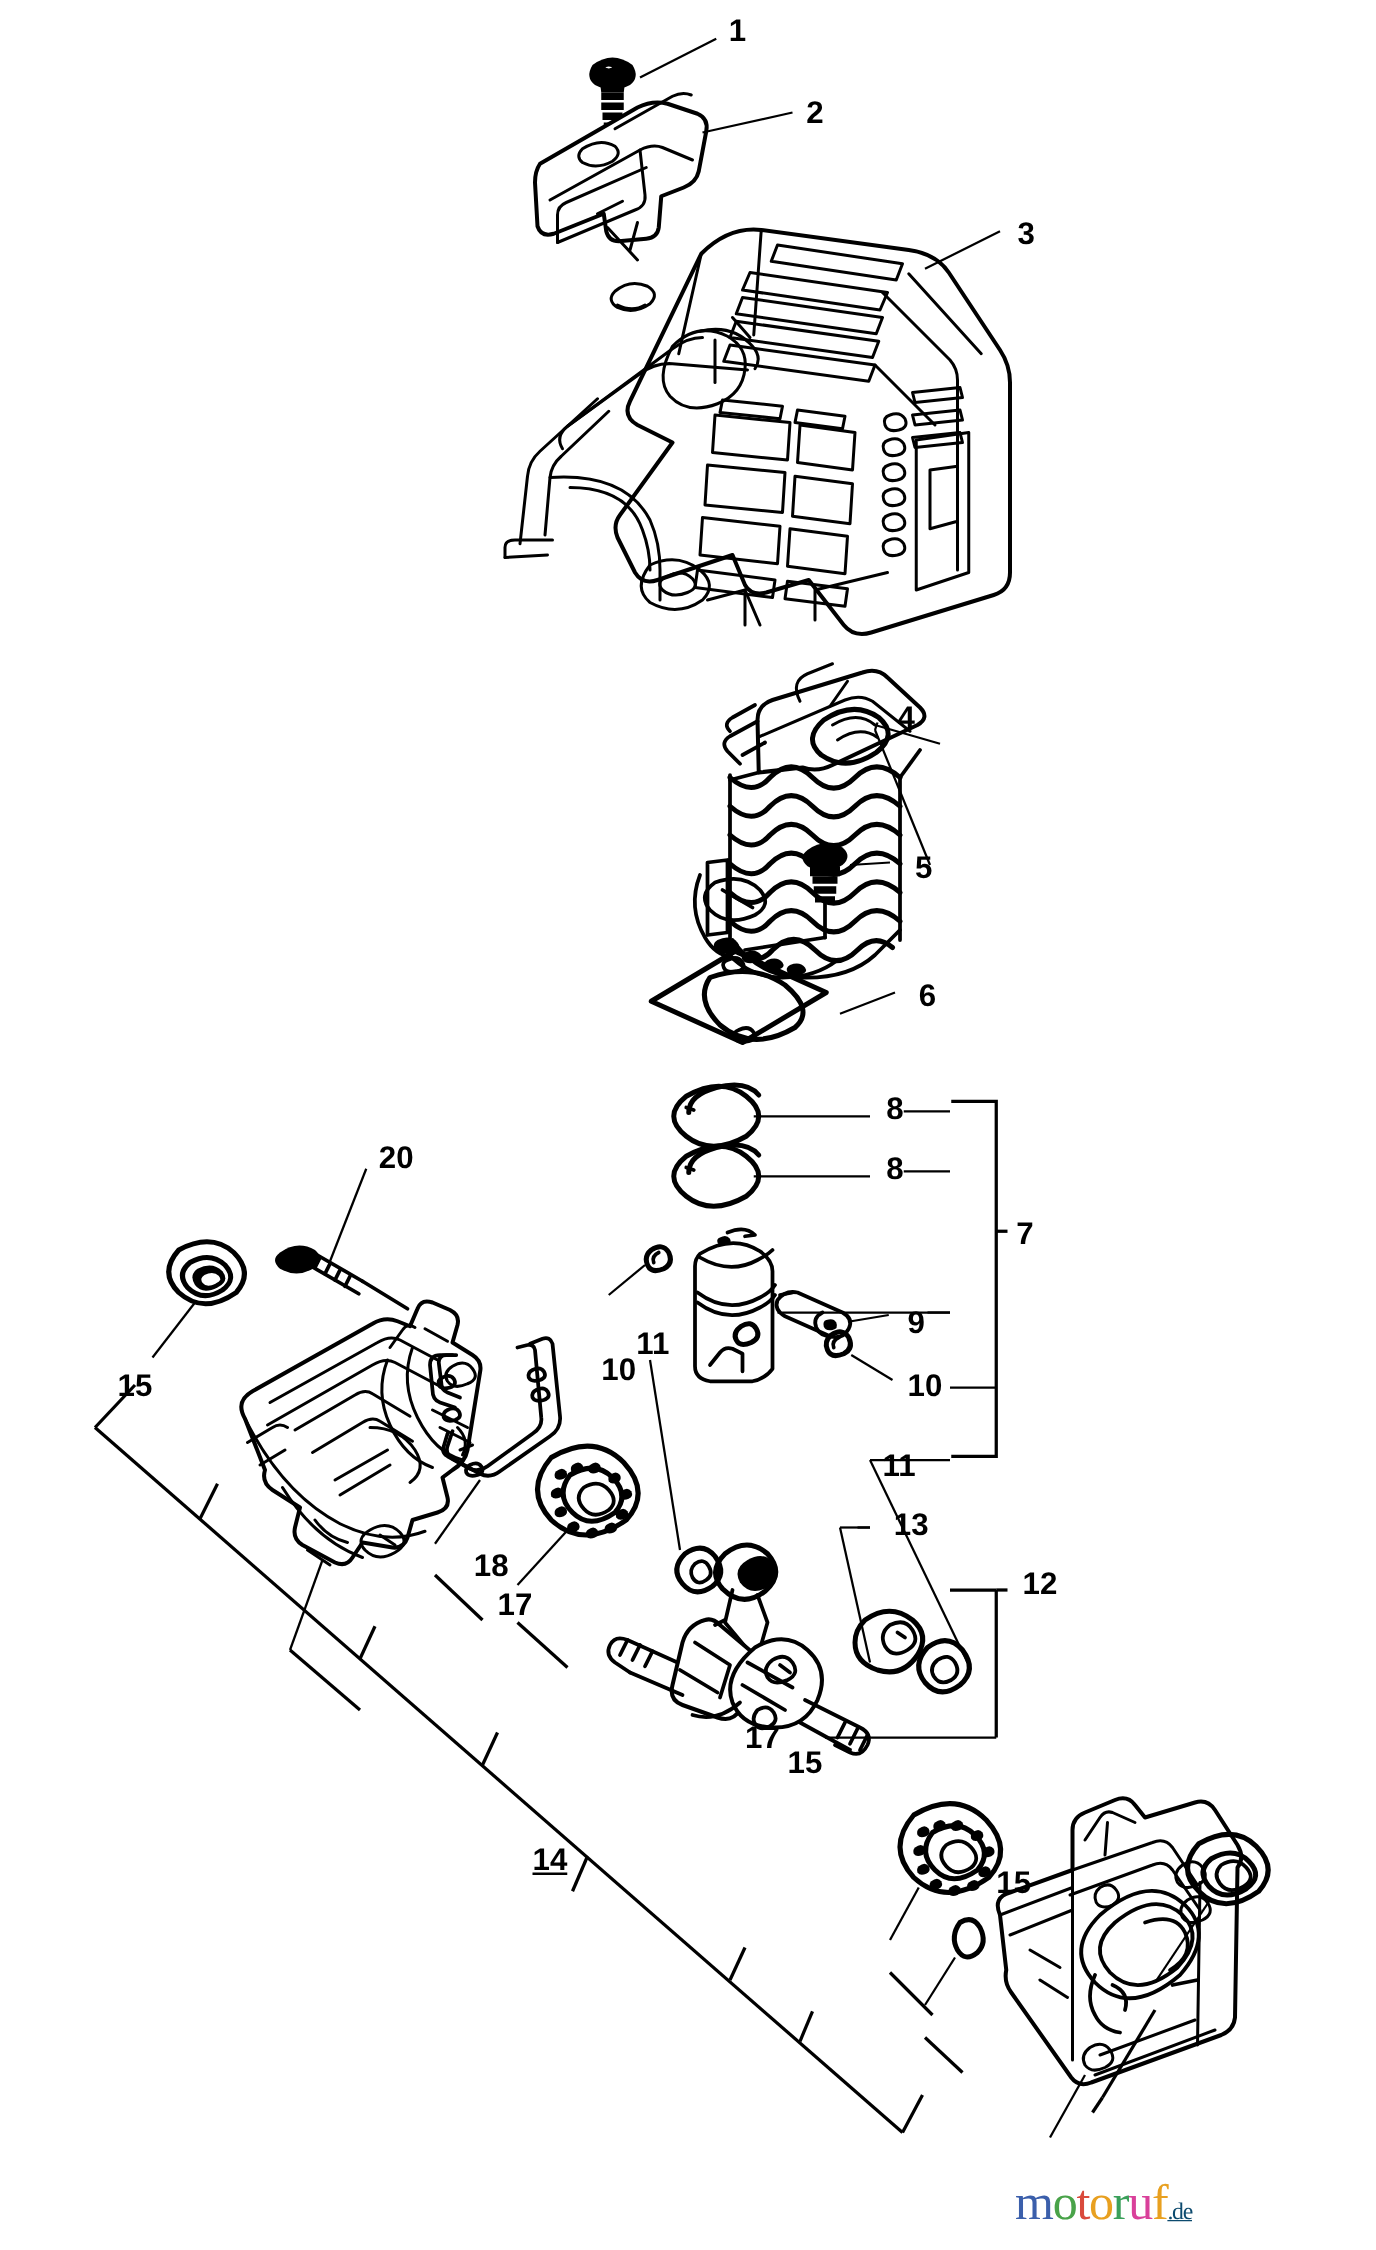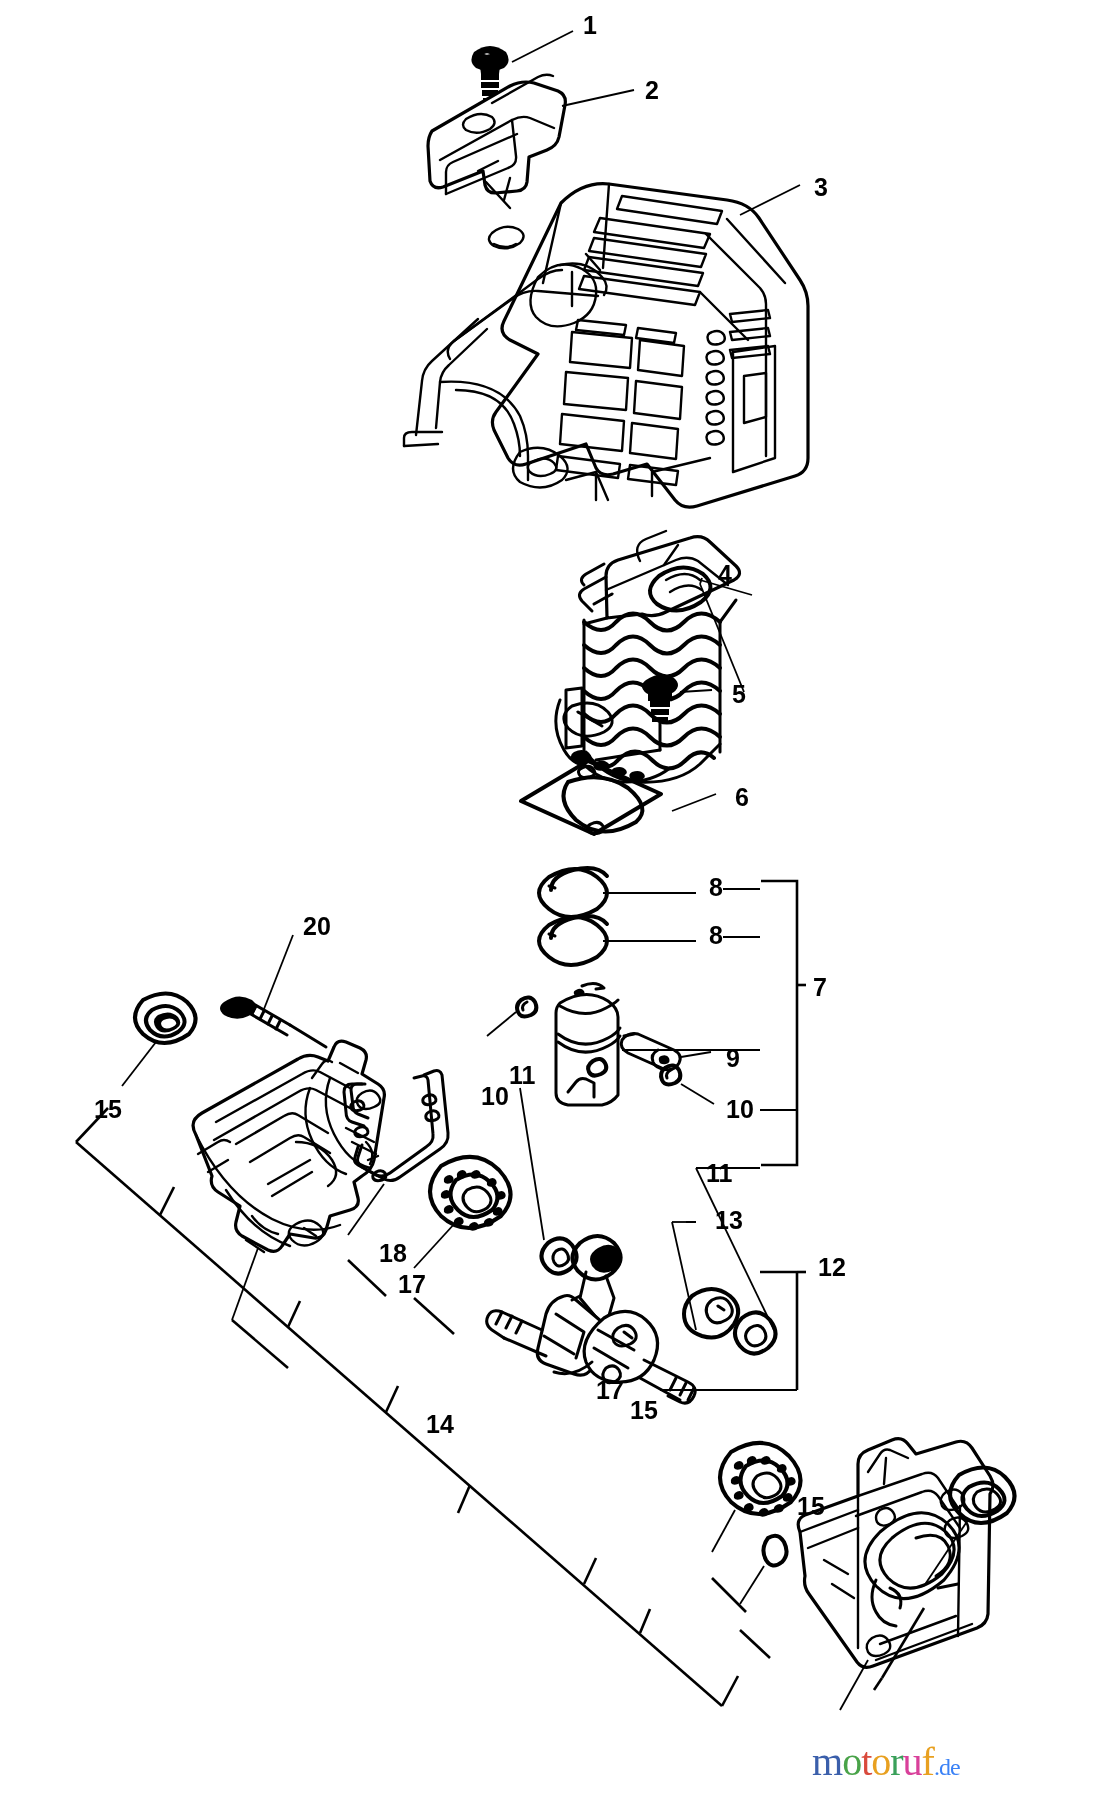--- a/index.html
+++ b/index.html
@@ -38,22 +38,23 @@
     position: absolute;
     left: 812px;
     top: 1742px;
     font-family: "Liberation Serif", serif;
     font-size: 40px;
     letter-spacing: -1px;
     white-space: nowrap;
     line-height: 1;
   }
   #watermark .wm-suffix {
-    font-size: 24px;
-    color: #3b82f6;
+    font-size: 19px;
+    color: #0c4a6e;
+    text-decoration: underline;
   }
 </style>
 </head>
 <body>
 
 <div id="page">
 
   <svg id="diagram-svg" viewBox="0 0 1101 1800" xmlns="http://www.w3.org/2000/svg">
     <defs>
       <style>
@@ -495,21 +496,21 @@
   <div class="callout" style="left:813px; top:975px;">7</div>
   <div class="callout" style="left:709px; top:875px;">8</div>
   <div class="callout" style="left:709px; top:923px;">8</div>
   <div class="callout" style="left:726px; top:1046px;">9</div>
   <div class="callout" style="left:481px; top:1084px;">10</div>
   <div class="callout" style="left:726px; top:1097px;">10</div>
   <div class="callout" style="left:509px; top:1063px;">11</div>
   <div class="callout" style="left:706px; top:1161px;">11</div>
   <div class="callout" style="left:818px; top:1255px;">12</div>
   <div class="callout" style="left:715px; top:1208px;">13</div>
-  <div class="callout" style="left:426px; top:1412px;">14</div>
+  <div class="callout" style="left:426px; top:1476px;text-decoration:underline;">14</div>
   <div class="callout" style="left:94px;  top:1097px;">15</div>
   <div class="callout" style="left:797px; top:1494px;">15</div>
   <div class="callout" style="left:630px; top:1398px;">15</div>
   <div class="callout" style="left:398px; top:1272px;">17</div>
   <div class="callout" style="left:596px; top:1378px;">17</div>
   <div class="callout" style="left:335px; top:1241px;margin-left:44px;">18</div>
   <div class="callout" style="left:303px; top:914px;">20</div>
 
   <div id="watermark">
     <span id="wm-letters"><span style="color: rgb(59, 95, 171);">m</span><span style="color: rgb(73, 163, 73);">o</span><span style="color: rgb(217, 74, 60);">t</span><span style="color: rgb(232, 160, 32);">o</span><span style="color: rgb(58, 160, 90);">r</span><span style="color: rgb(217, 64, 154);">u</span><span style="color: rgb(232, 160, 32);">f</span></span><span class="wm-suffix">.de</span>

